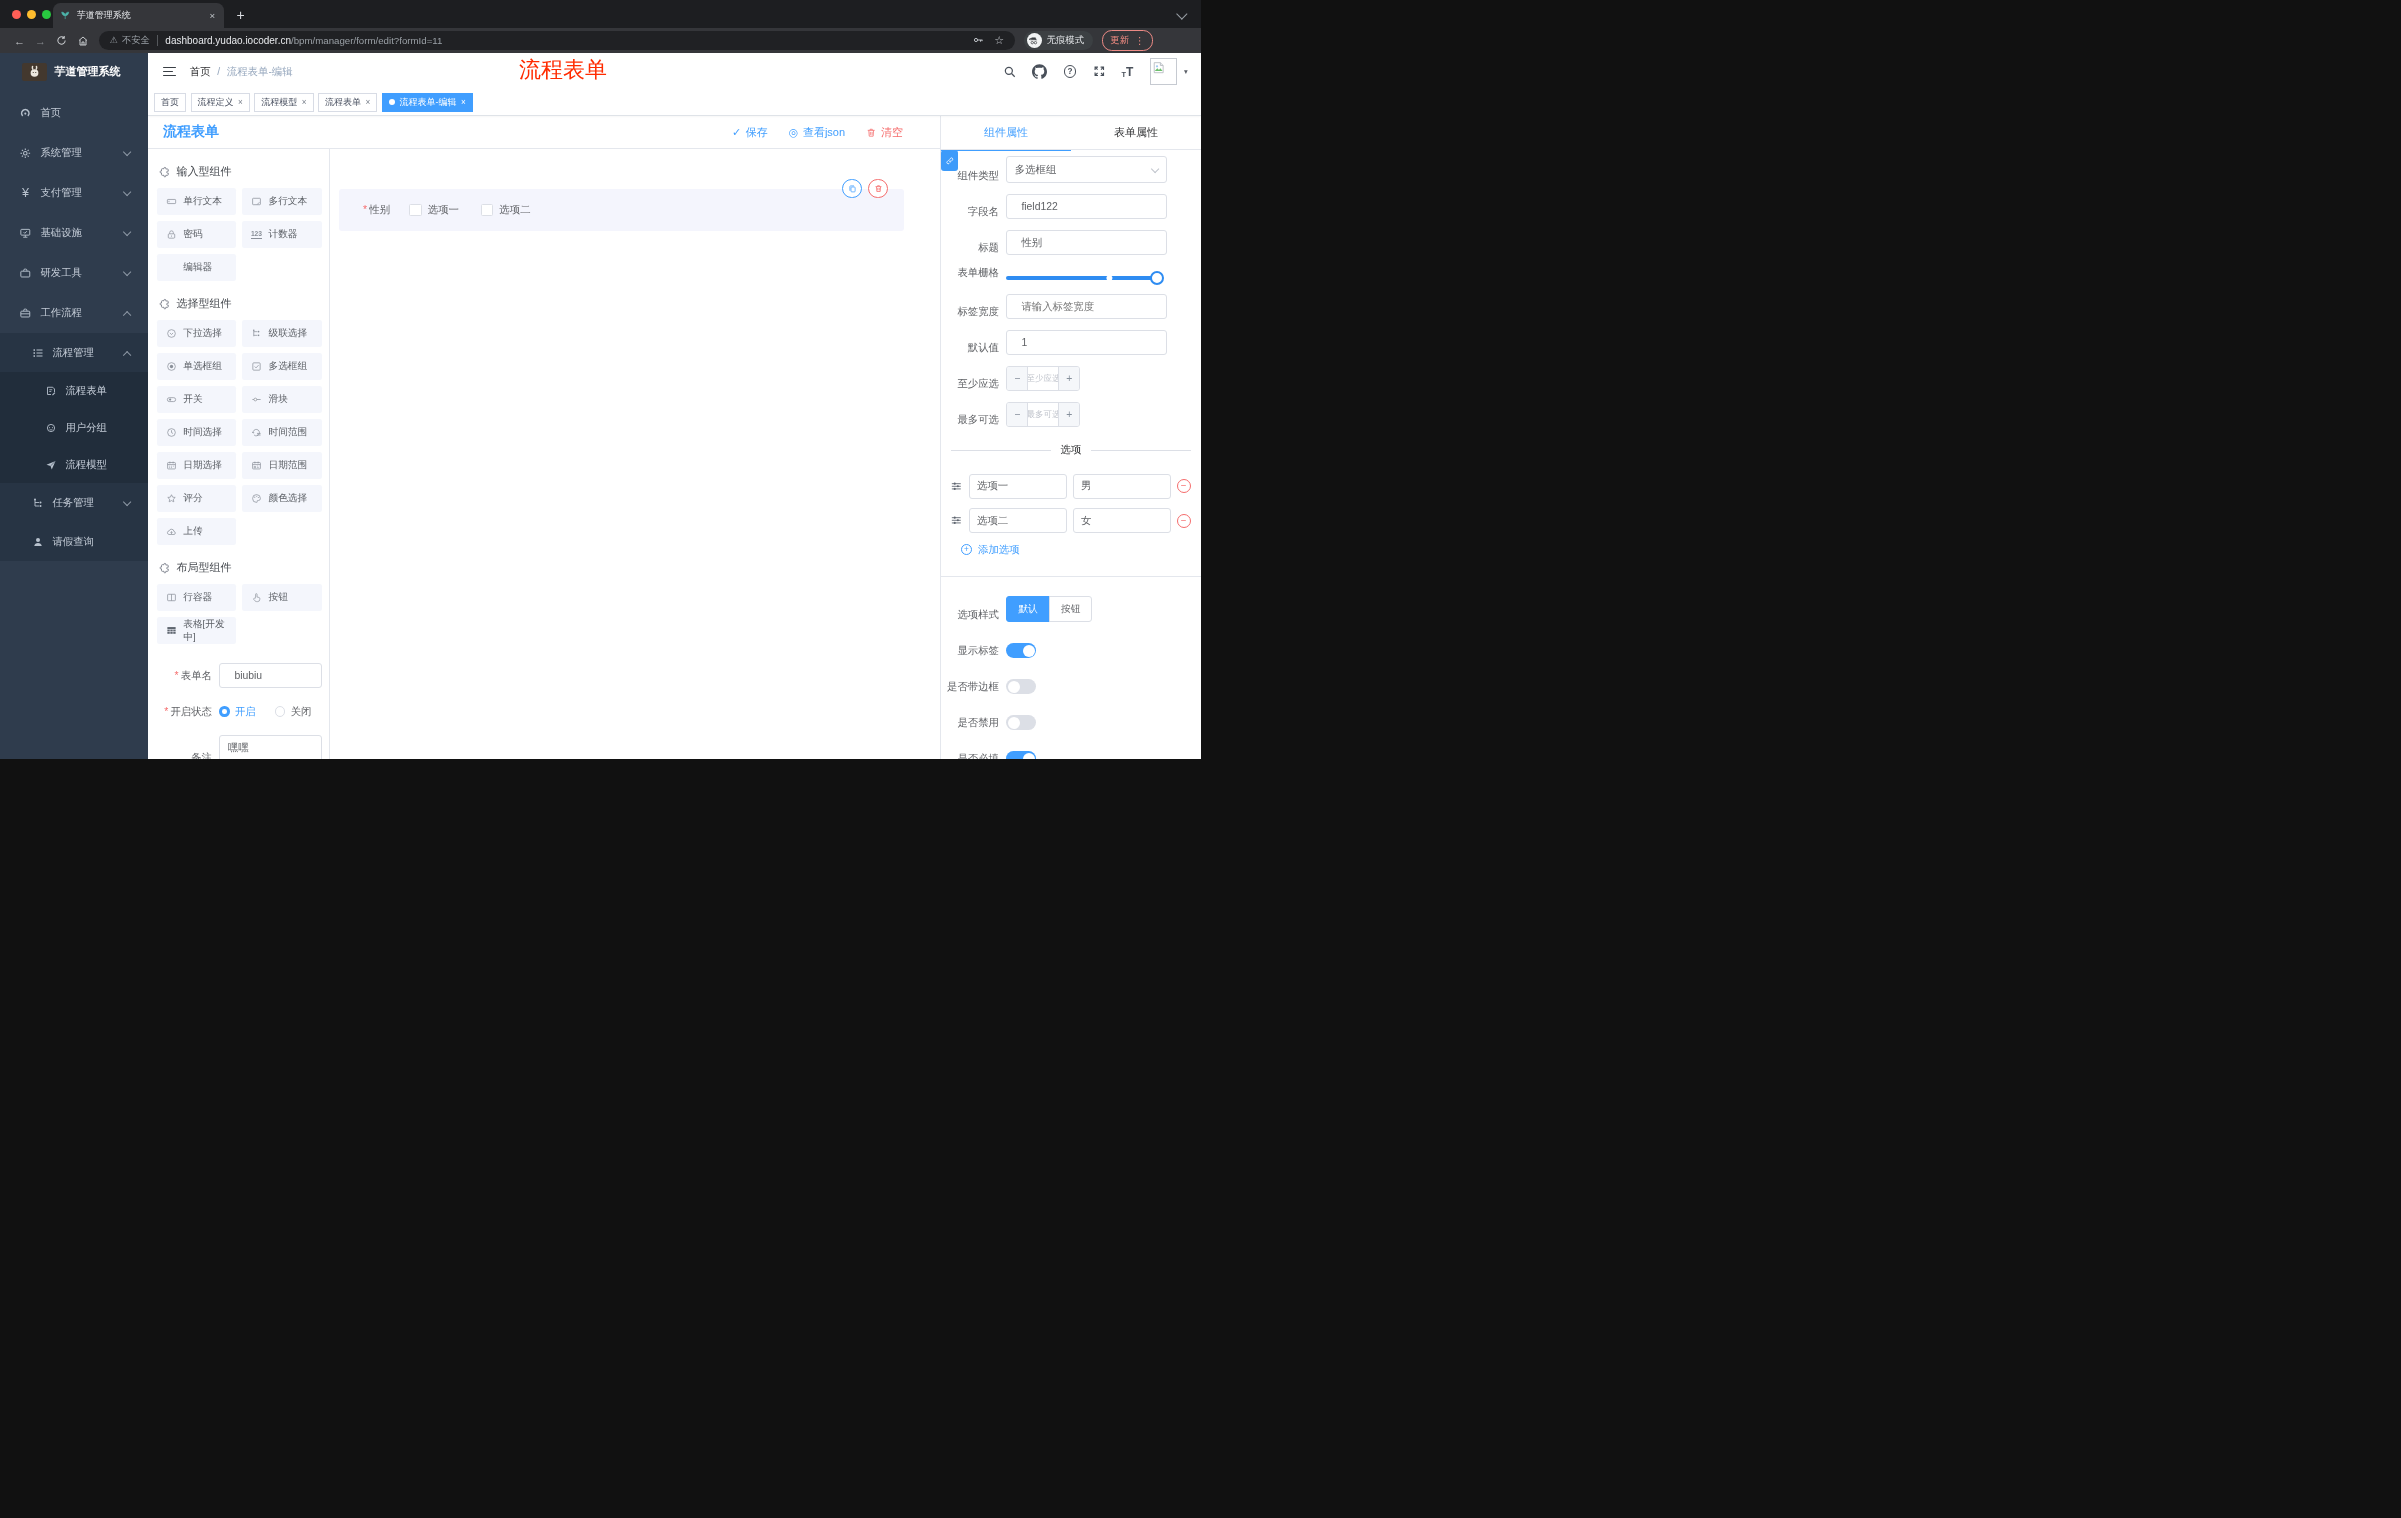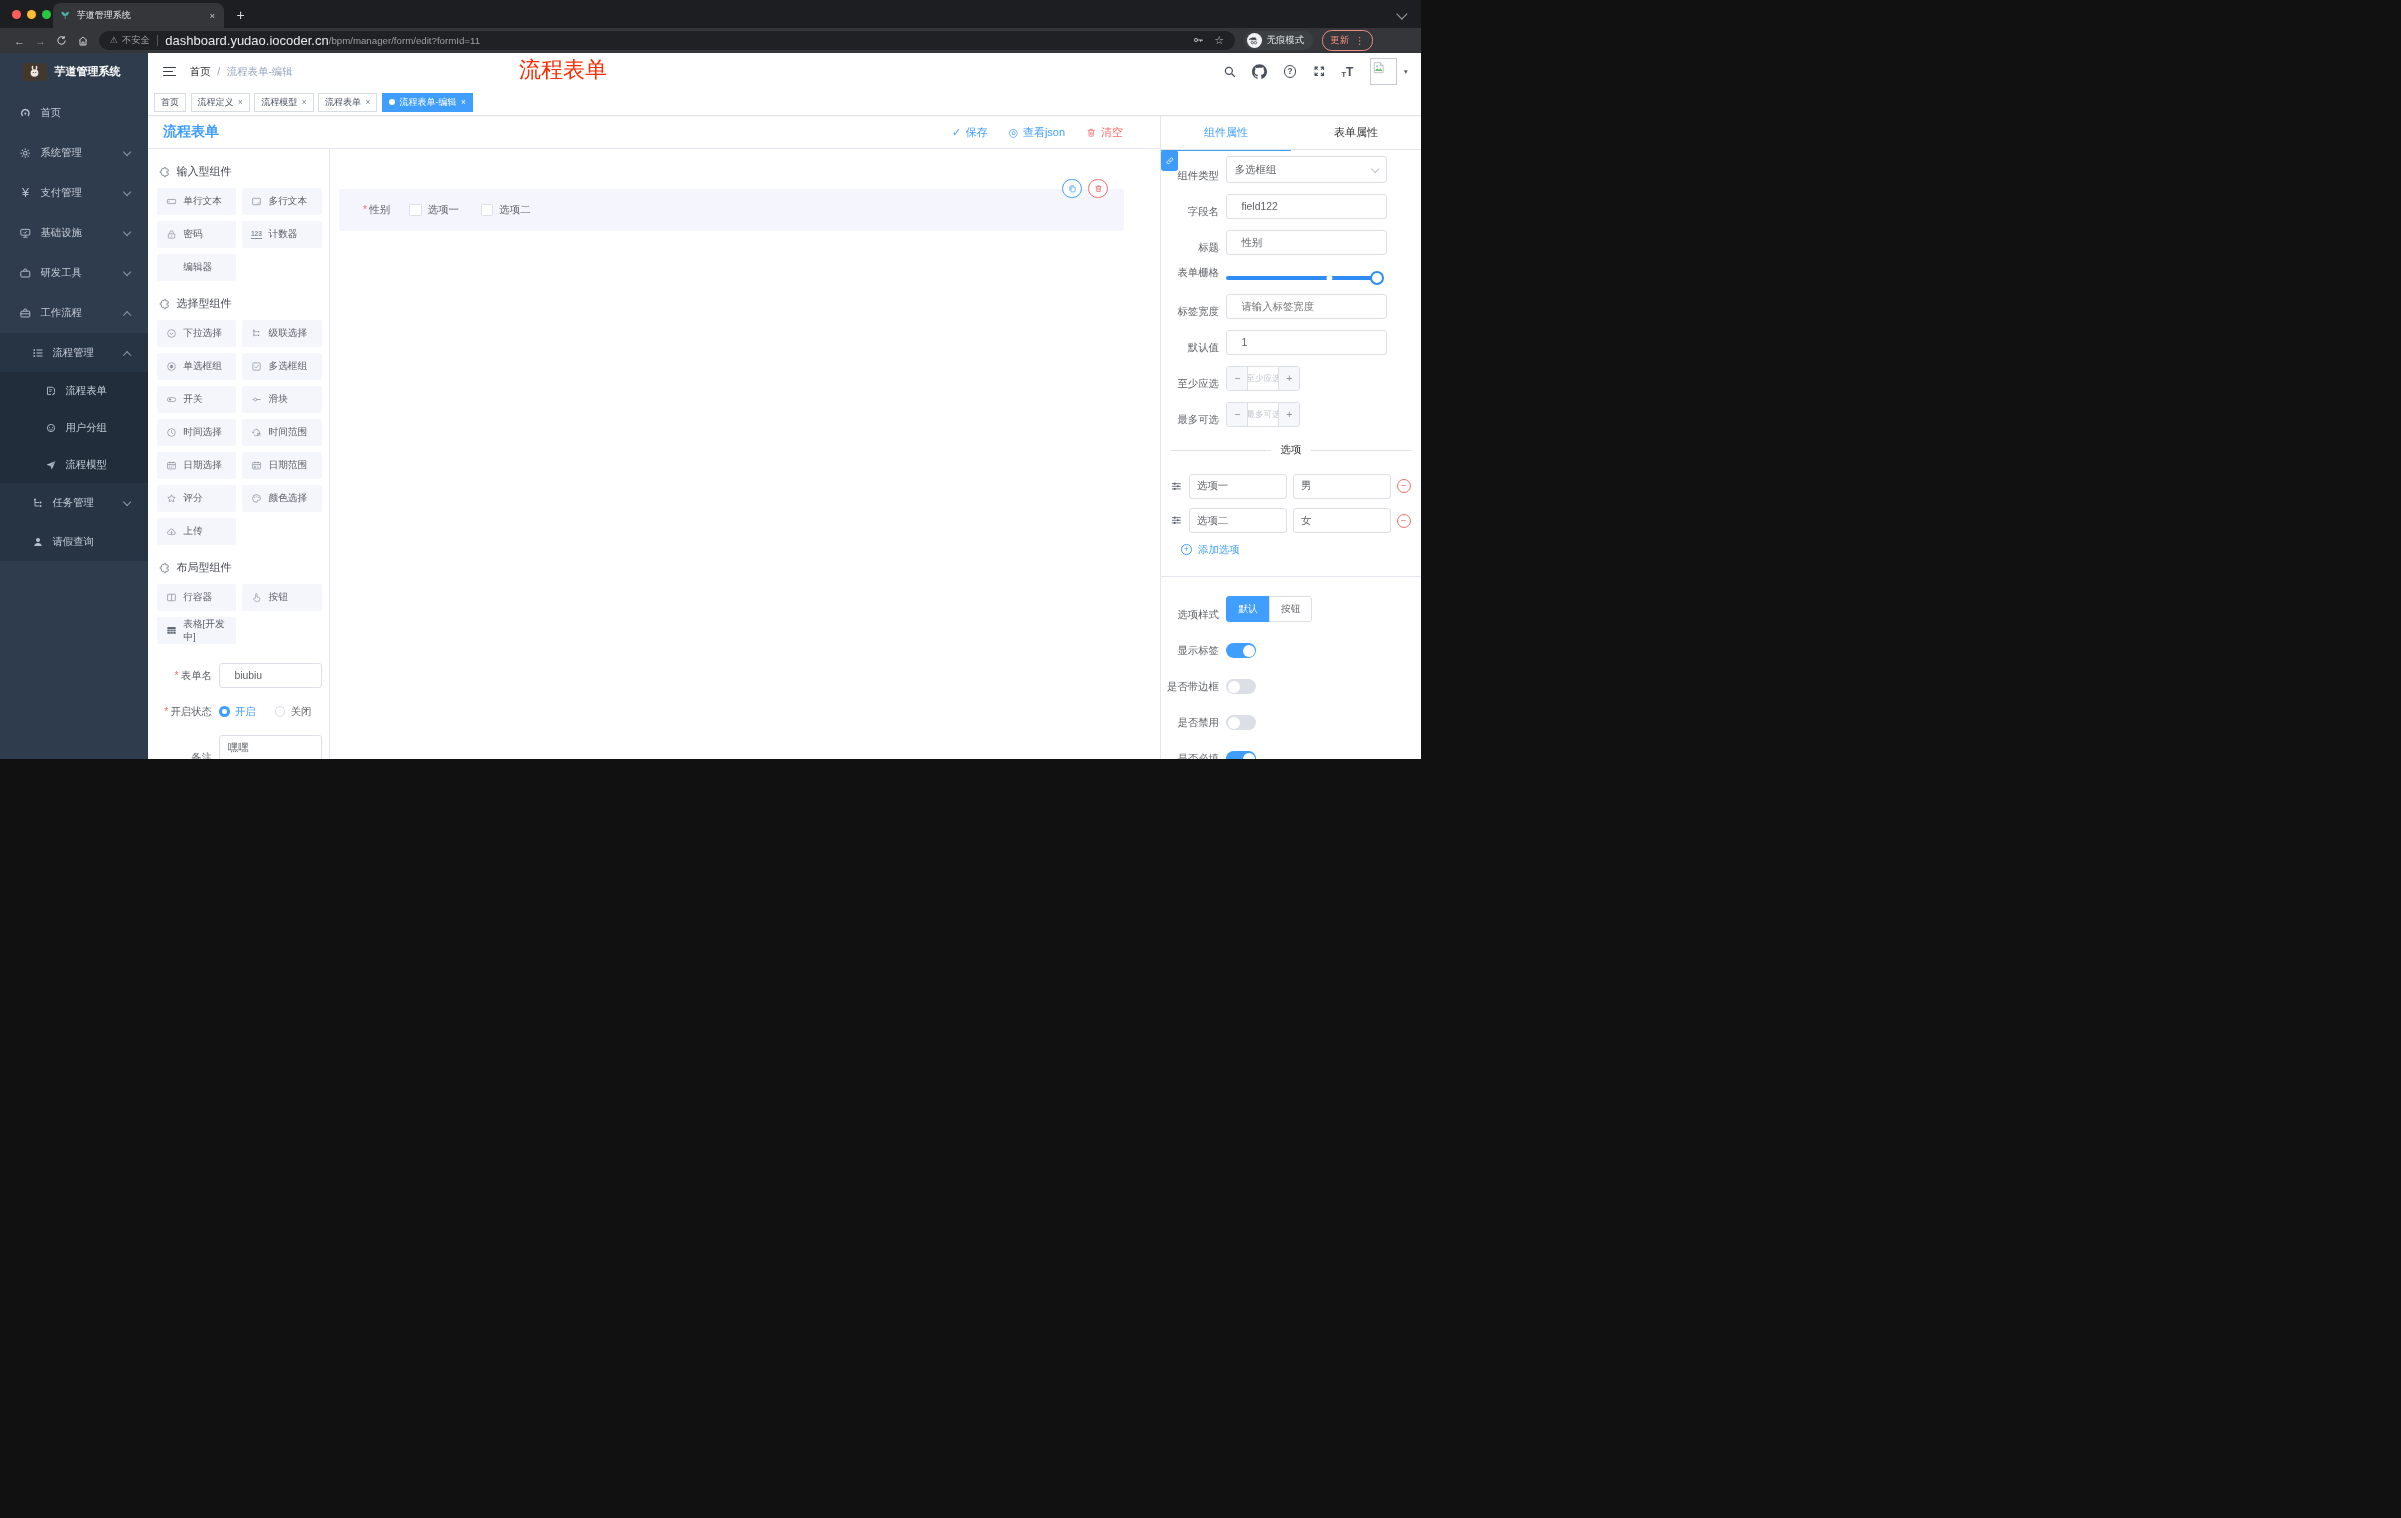--- a/index.html
+++ b/index.html
@@ -1,16 +1,16 @@
 <!DOCTYPE html>
 <html style="font-size:12px"><head>
 <meta charset="utf-8">
 <style>
   html,body{margin:0;padding:0;background:#111;}
-  .screen{position:relative;width:1421px;height:759px;overflow:hidden;background:#f9a8d4;
+  .screen{position:relative;width:1201px;height:759px;overflow:hidden;background:#f9a8d4;
     font-family:"Liberation Sans","DejaVu Sans",sans-serif;-webkit-font-smoothing:antialiased;}
   svg{display:block}
 
   
   .tabstrip{height:28px;background:#1d1e21;position:relative;display:flex;align-items:flex-end;}
   .lights{position:absolute;left:12px;top:9.7px;display:flex;gap:6px;}
   .light{width:9px;height:9px;border-radius:50%;}
   .l-red{background:#ff5f57}.l-yel{background:#febc2e}.l-grn{background:#28c840}
   .btab{margin-left:53px;width:171px;height:25px;background:#35363a;border-radius:7.4px 7.4px 0 0;
     display:flex;align-items:center;padding:0 7.4px;box-sizing:border-box;color:#e8eaed;}
@@ -19,21 +19,21 @@
   .newtab{width:21px;height:21px;margin:0 0 2.2px 6px;color:#dadce0;font-size:14px;line-height:21px;text-align:center;}
   .strip-chev{position:absolute;right:15px;top:9.7px;width:6.7px;height:6.7px;border-right:1.5px solid #9aa0a6;border-bottom:1.5px solid #9aa0a6;transform:rotate(45deg);}
   .urlbar{height:25px;background:#35363a;display:flex;align-items:center;padding:0 9px;}
   .navic{width:21px;text-align:center;color:#c7cacd;font-size:11px;flex-shrink:0}
   .navic.dim{color:#85898d}
   .urlpill{flex:1;height:19.3px;background:#202124;border-radius:9.7px;display:flex;align-items:center;
     padding:0 10.4px;margin-left:6px;min-width:0;}
   .warnic{color:#9aa0a6;font-size:9px}
   .nosec{color:#9aa0a6;font-size:9.3px;margin:0 7.4px 0 4.5px;}
   .pilldiv{width:0.7px;height:10.4px;background:#55585c;margin-right:7.4px;}
-  .urldomain{color:#e8eaed;font-size:13px;white-space:nowrap}
+  .urldomain{color:#e8eaed;font-size:10px;white-space:nowrap}
   .urlpath{color:#9aa0a6;font-size:9.7px;white-space:nowrap}
   .pillspace{flex:1}
   .keyic,.staric{color:#bdc1c6;margin-left:10.4px}
   .staric{font-size:11px}
   .incog{height:19.3px;background:#3c4043;border-radius:9.7px;color:#e8eaed;font-size:9.3px;
     display:flex;align-items:center;gap:5.2px;padding:0 9px 0 3px;margin-left:9px;flex-shrink:0}
   .incircle{width:15px;height:15px;border-radius:50%;background:#f1f3f4;display:flex;align-items:center;justify-content:center}
   .updatepill{height:19.3px;border:0.7px solid #ec8a85;border-radius:9.7px;color:#f28b82;font-size:9.3px;
     display:flex;align-items:center;gap:6px;padding:0 7.4px;margin:0 39px 0 9px;flex-shrink:0}
   .moredots{font-size:9.7px;letter-spacing:0;color:#f28b82}

